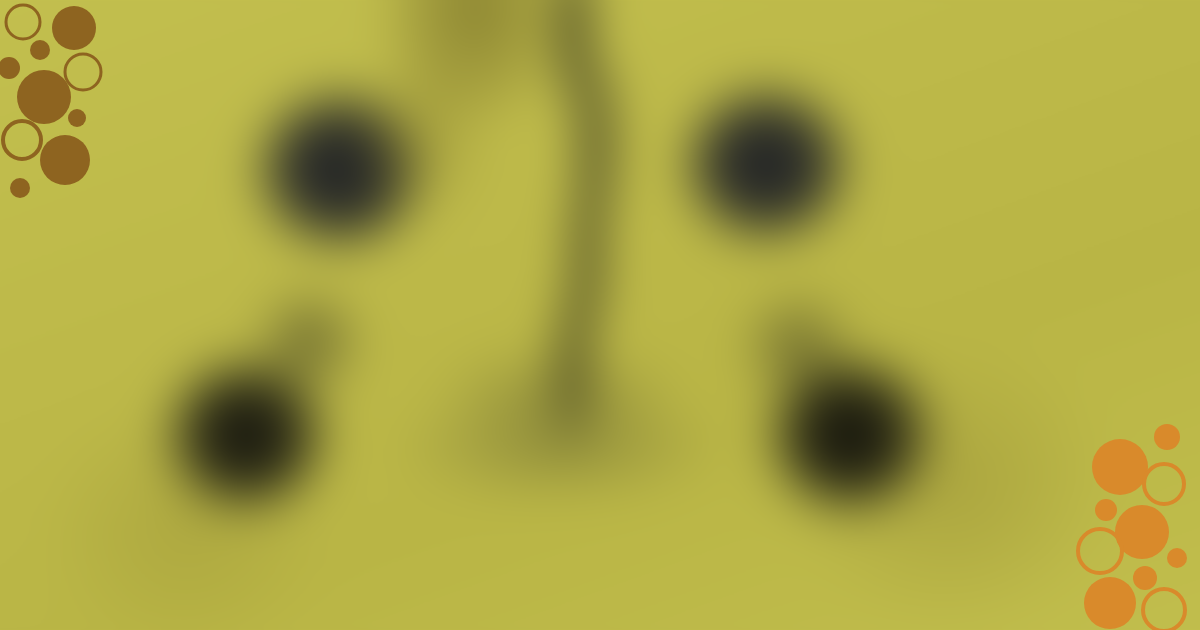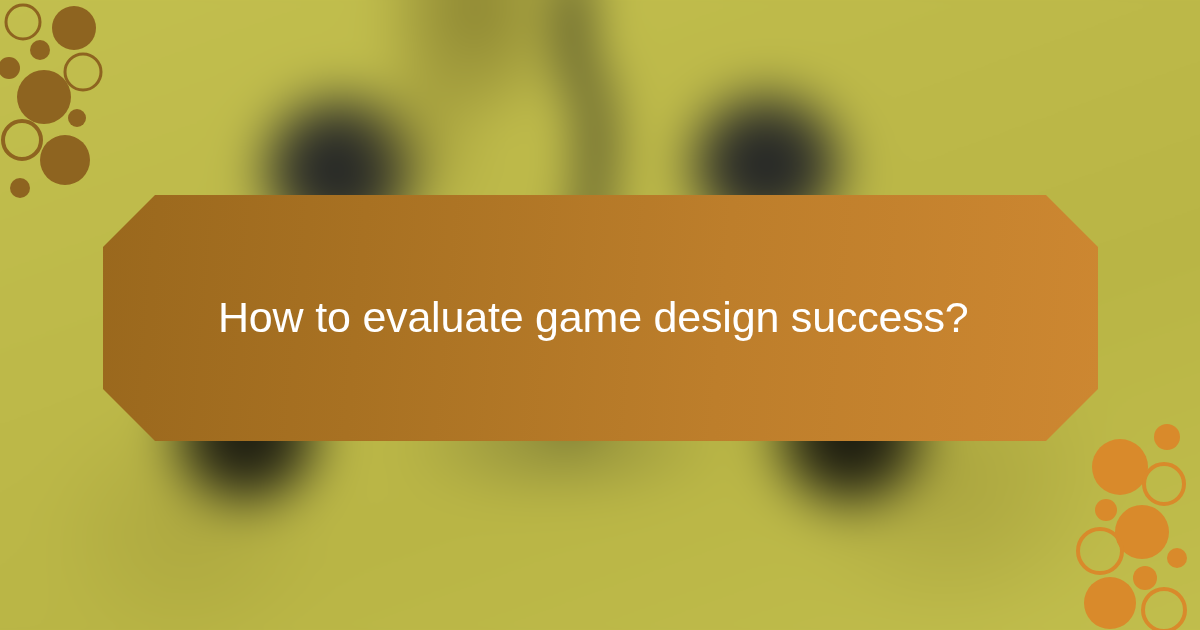--- a/index.html
+++ b/index.html
@@ -117,17 +117,14 @@
         <circle cx="117" cy="112" r="27" fill="#d98a2b"></circle>
         <circle cx="75" cy="131" r="22" fill="none" stroke="#d98a2b" stroke-width="4"></circle>
         <circle cx="152" cy="138" r="10" fill="#d98a2b"></circle>
         <circle cx="120" cy="158" r="12" fill="#d98a2b"></circle>
         <circle cx="85" cy="183" r="26" fill="#d98a2b"></circle>
         <circle cx="139" cy="190" r="21" fill="none" stroke="#d98a2b" stroke-width="4"></circle>
       </g>
     </svg>
   </div>
 
-  <div id="title-plate">
-    <h1 id="title-text">How to evaluate game design success?</h1>
-  </div>
 
 </div>
 
 </body></html>

